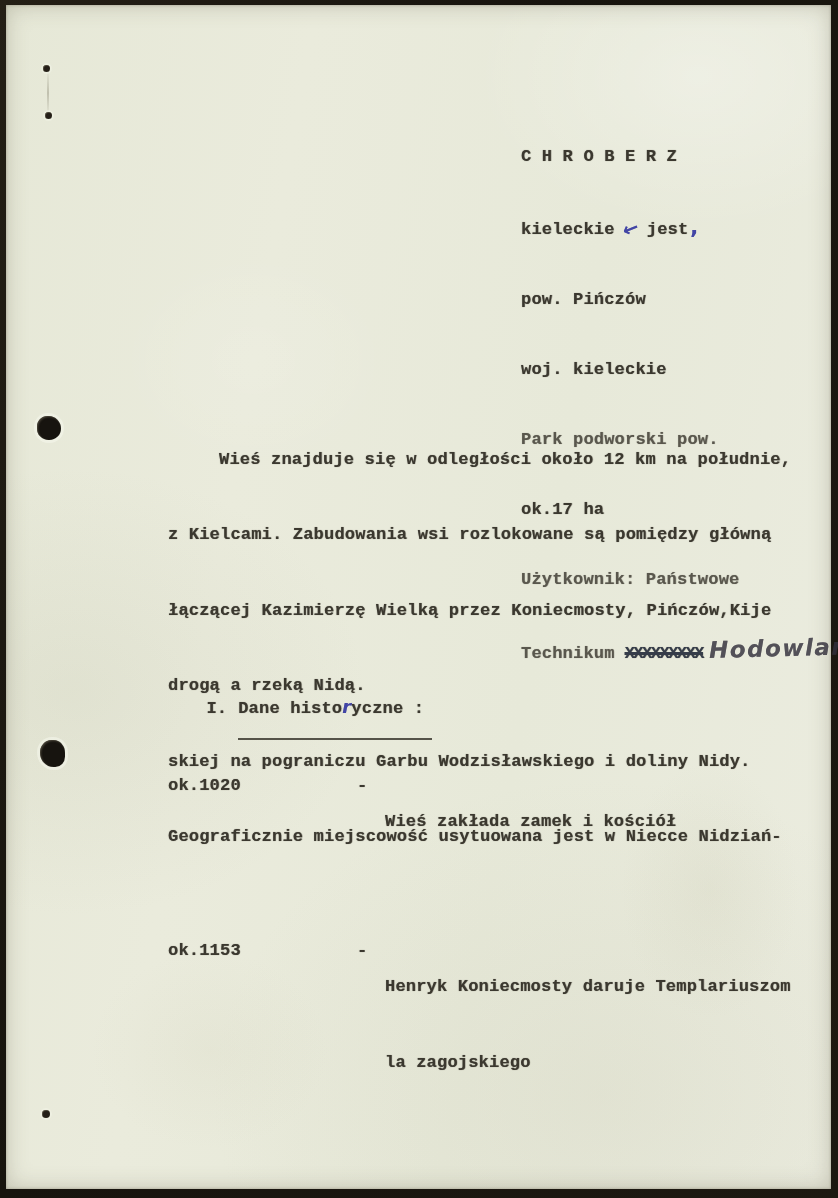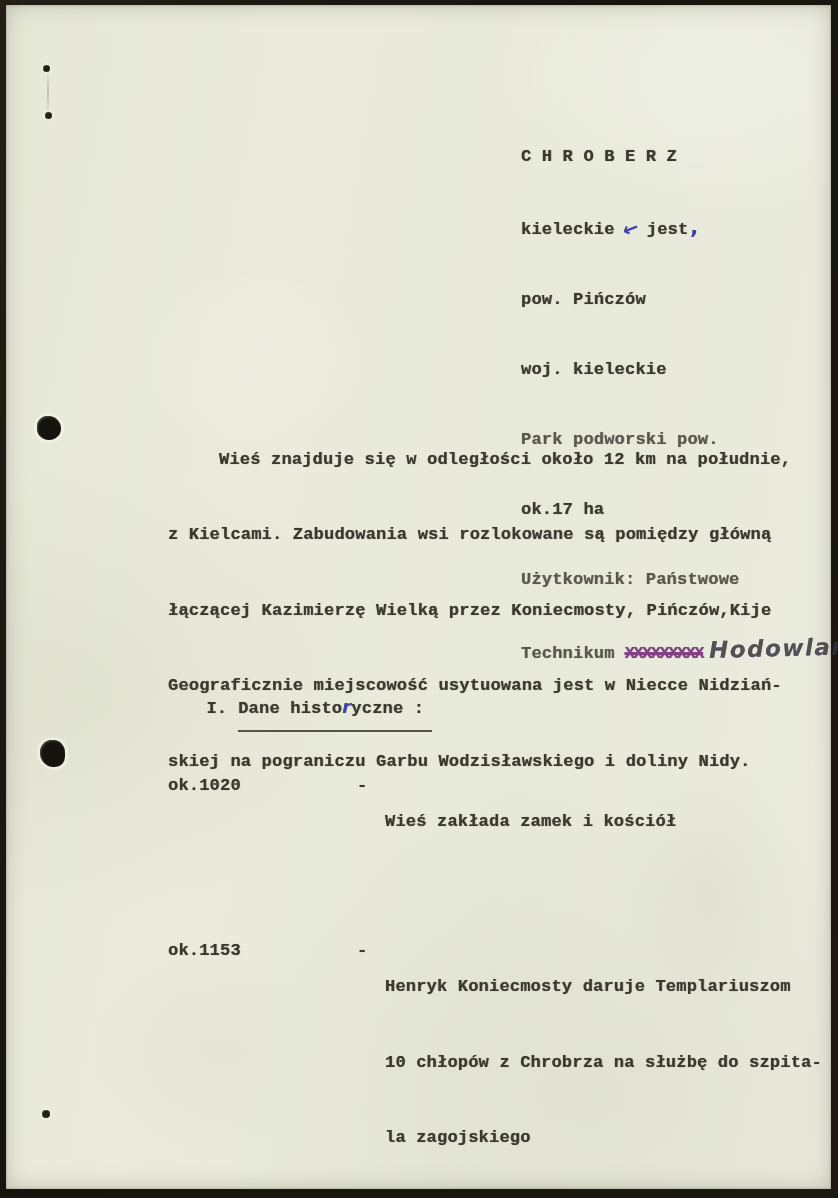--- a/index.html
+++ b/index.html
@@ -39,32 +39,32 @@
     font-family:"DejaVu Sans",sans-serif;
     text-shadow:0 0 .5px rgba(66,69,165,.55);
   }
   .ins-mark{display:inline-block;margin:0 9px 0 7px;font-size:19px;font-weight:bold;transform:rotate(-22deg) translateY(1px);}
   .hw-comma{font-size:21px;font-weight:bold;margin-left:2px;}
 
   .struck{
     display:inline-block;margin:0 6px 0 10px;
     text-decoration:line-through;text-decoration-thickness:2.5px;
     letter-spacing:-1.5px;filter:blur(.45px);
-    color:#701a75;
+    color:#0f172a;
     font-family:Liberation Mono, monospace;
   }
   .hw-black{
     display:inline-block;
     font-family:"DejaVu Sans",sans-serif;font-style:italic;
     font-size:23px;letter-spacing:1.5px;
     color:var(--black-ink,#33303c);
     transform:rotate(-1.5deg) translateY(-2px);
     text-shadow:0 0 .6px rgba(51,48,60,.6);
   }
-  .underlined{border-bottom:2px solid rgba(59,56,47,.85);padding-bottom:12px;padding-right:8px;text-align:right;}
+  .underlined{border-bottom:2px solid rgba(59,56,47,.85);padding-bottom:20px;padding-right:8px;text-align:right;}
   .numeral{margin-right:11px;}
   .hw-corr{font-style:italic;font-weight:bold;font-size:18px;}
 
   .t-row{display:grid;grid-template-columns:189px 28px auto;}
   .t-lines{position:relative;}
 
   .hole-big{
     position:absolute;z-index:4;background:#17140f;
     box-shadow:0 0 0 3px rgba(246,247,236,.55), inset 1px 1px 2px rgba(90,85,70,.8);
   }
@@ -97,22 +97,23 @@
     <div class="tw faint">Park podworski pow.</div>
     <div class="tw">ok.17 ha</div>
     <div class="tw faint">Użytkownik: Państwowe</div>
     <div class="tw faint"><span>Technikum</span><span class="struck">XXXXXXXXX</span><span class="hw-black">Hodowlane</span></div>
   </div>
 
   <div class="block lh-body" style="left:168px;top:404px;">
     <div class="tw indent">Wieś znajduje się w odległości około 12 km na południe,</div>
     <div class="tw">z Kielcami. Zabudowania wsi rozlokowane są pomiędzy główną</div>
     <div class="tw">łączącej Kazimierzę Wielką przez Koniecmosty, Pińczów,Kije</div>
+    <div class="tw">drogą a rzeką Nidą.</div>
+    <div class="tw">skiej na pograniczu Garbu Wodzisławskiego i doliny Nidy.</div>
     <div class="tw">Geograficznie miejscowość usytuowana jest w Niecce Nidziań-</div>
-    <div class="tw">skiej na pograniczu Garbu Wodzisławskiego i doliny Nidy.</div>
   </div>
 
   <div class="block" style="left:168px;top:672px;">
     <span class="tw numeral">I.</span><span class="tw underlined"><span>Dane histo</span><span class="blue hw-corr">r</span><span>yczne :</span></span>
   </div>
 
   <div class="block lh-body" style="left:168px;top:712px;">
 
     <div class="t-row">
       <div class="tw">ok.1020</div>
@@ -120,21 +121,20 @@
       <div class="t-lines">
         <div class="tw">Wieś zakłada zamek i kościół</div>
       </div>
     </div>
 
     <div class="t-row">
       <div class="tw">ok.1153</div>
       <div class="tw">-</div>
       <div class="t-lines">
         <div class="tw">Henryk Koniecmosty daruje Templariuszom</div>
-        <div class="tw">10 chłopów z Chrobrza na służbę do szpita-</div>
         <div class="tw">la zagojskiego</div>
       </div>
     </div>
 
     
 
   </div>
 </div>
 
 </body></html>

